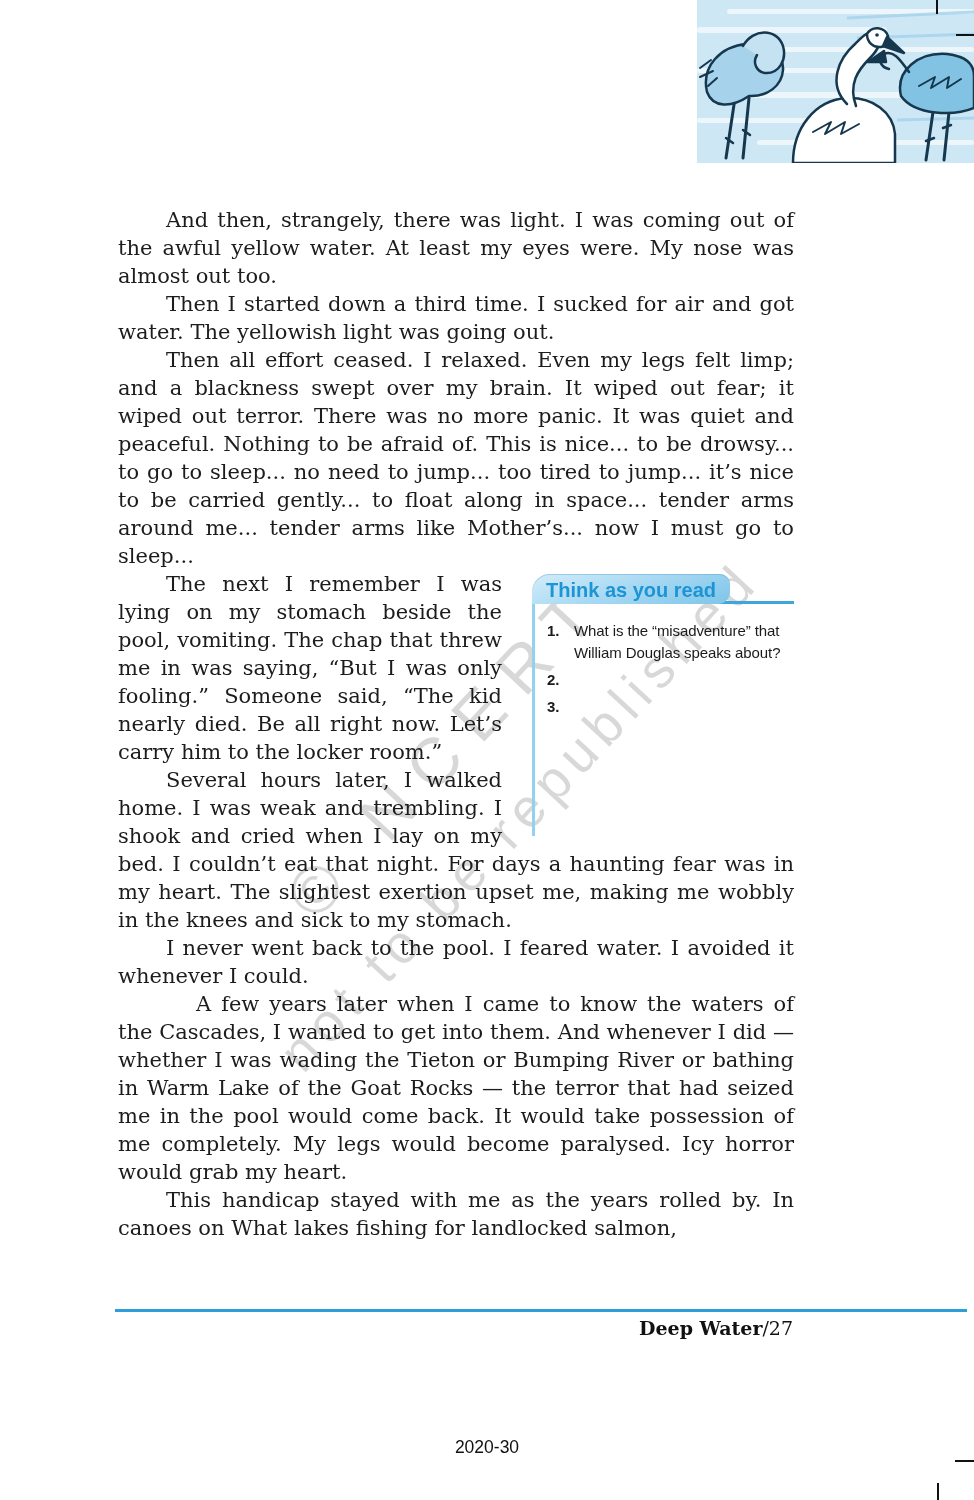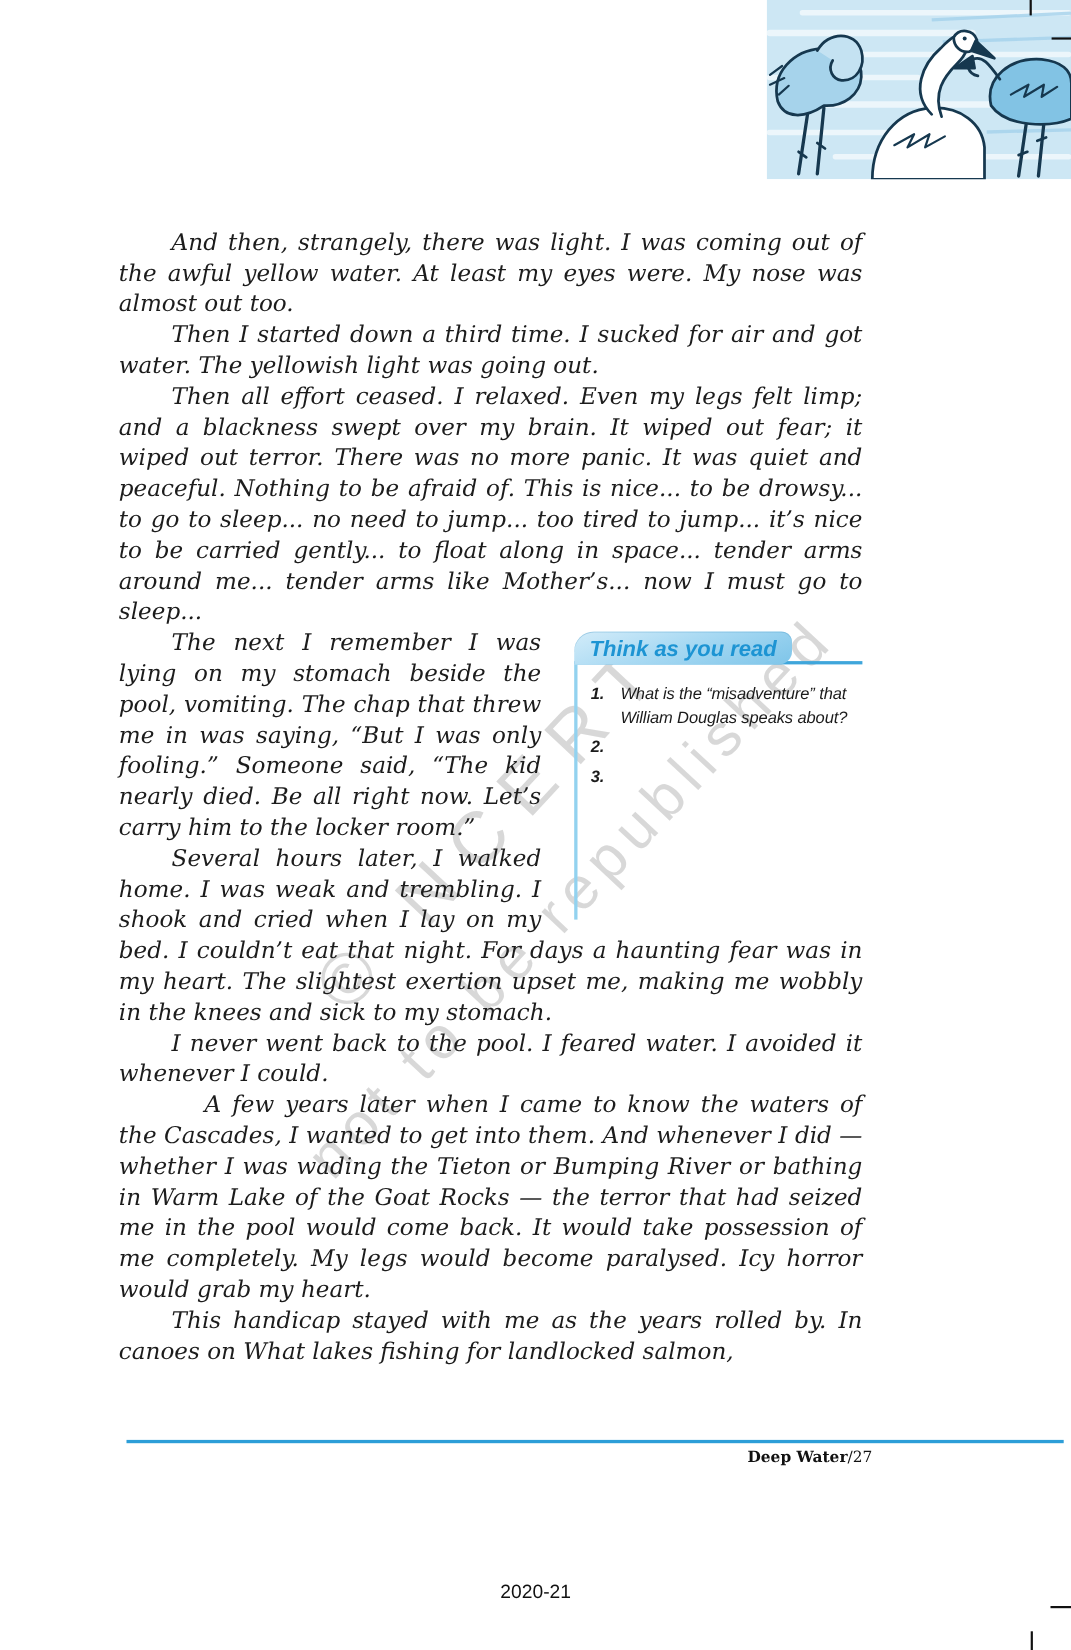--- a/index.html
+++ b/index.html
@@ -24,22 +24,22 @@
     position:absolute; left:60px; top:470px; width:840px; height:620px;
     display:flex; flex-direction:column; align-items:center; justify-content:center;
     transform:rotate(-47deg); color:#b3b3b3; opacity:0.5;
     font-family:"Liberation Sans", sans-serif; pointer-events:none; z-index:1;
   }
   .wm-line1 { font-size:66px; letter-spacing:20px; white-space:nowrap; }
   .wm-line2 { font-size:54px; letter-spacing:8px; margin-top:30px; white-space:nowrap; }
 
   
   .content {
-    position:absolute; left:108px; top:206px; width:676px; z-index:2;
-    font-size:21px; line-height:28px; color:#1c1c1c; text-align:justify;font-style:italic;
+    position:absolute; left:118px; top:206px; width:676px; z-index:2;
+    font-size:21px; line-height:28px; color:#1c1c1c; text-align:justify;
   }
   .content p { margin:0; text-indent:48px; }
   .content p.big-indent { text-indent:78px; }
 
   
   .think-box {
     float:right; width:262px; margin:4px 0 10px 30px;
     font-family:"Liberation Sans", sans-serif; text-align:left; text-indent:0;
   }
   .think-tab {
@@ -57,21 +57,21 @@
   }
   .think-list li {
     display:flex; gap:7px; margin-bottom:5px;
     font-size:15px; line-height:22px; letter-spacing:-0.1px; color:#1b1b1b;
   }
   .qnum { font-weight:bold; min-width:20px; flex:0 0 auto; }
   .qtext { flex:1 1 auto; }
 
   
   .footer-rule { position:absolute; left:115px; top:1309px; width:852px; height:3px; background:#2d9ed8; z-index:2; }
-  .footer-text { position:absolute; top:1317px; right:181px; z-index:2; font-size:14px; color:#111; }
+  .footer-text { position:absolute; top:1317px; right:181px; z-index:2; font-size:19px; color:#111; }
   .footer-text .chap { font-weight:bold; }
   .year {
     position:absolute; left:0; top:1437px; width:974px; text-align:center; z-index:2;
     font-family:"Liberation Sans", sans-serif; font-size:17.5px; color:#111;
   }
 </style>
 </head>
 <body>
 
 <div class="page">
@@ -160,15 +160,15 @@
     <p>Several hours later, I walked home. I was weak and trembling. I shook and cried when I lay on my bed. I couldn’t eat that night. For days a haunting fear was in my heart. The slightest exertion upset me, making me wobbly in the knees and sick to my stomach.</p>
     <p>I never went back to the pool. I feared water. I avoided it whenever I could.</p>
     <p class="big-indent">A few years later when I came to know the waters of the Cascades, I wanted to get into them. And whenever I did — whether I was wading the Tieton or Bumping River or bathing in Warm Lake of the Goat Rocks — the terror that had seized me in the pool would come back. It would take possession of me completely. My legs would become paralysed. Icy horror would grab my heart.</p>
     <p>This handicap stayed with me as the years rolled by. In canoes on What lakes fishing for landlocked salmon,</p>
   </div>
 
   <div class="footer-rule"></div>
   <div class="footer-text">
     <span class="chap">Deep Water</span><span>/27</span>
   </div>
-  <div class="year">2020-21</div>
+  <div class="year">2020-30</div>
 
 </div>
 
 </body></html>

